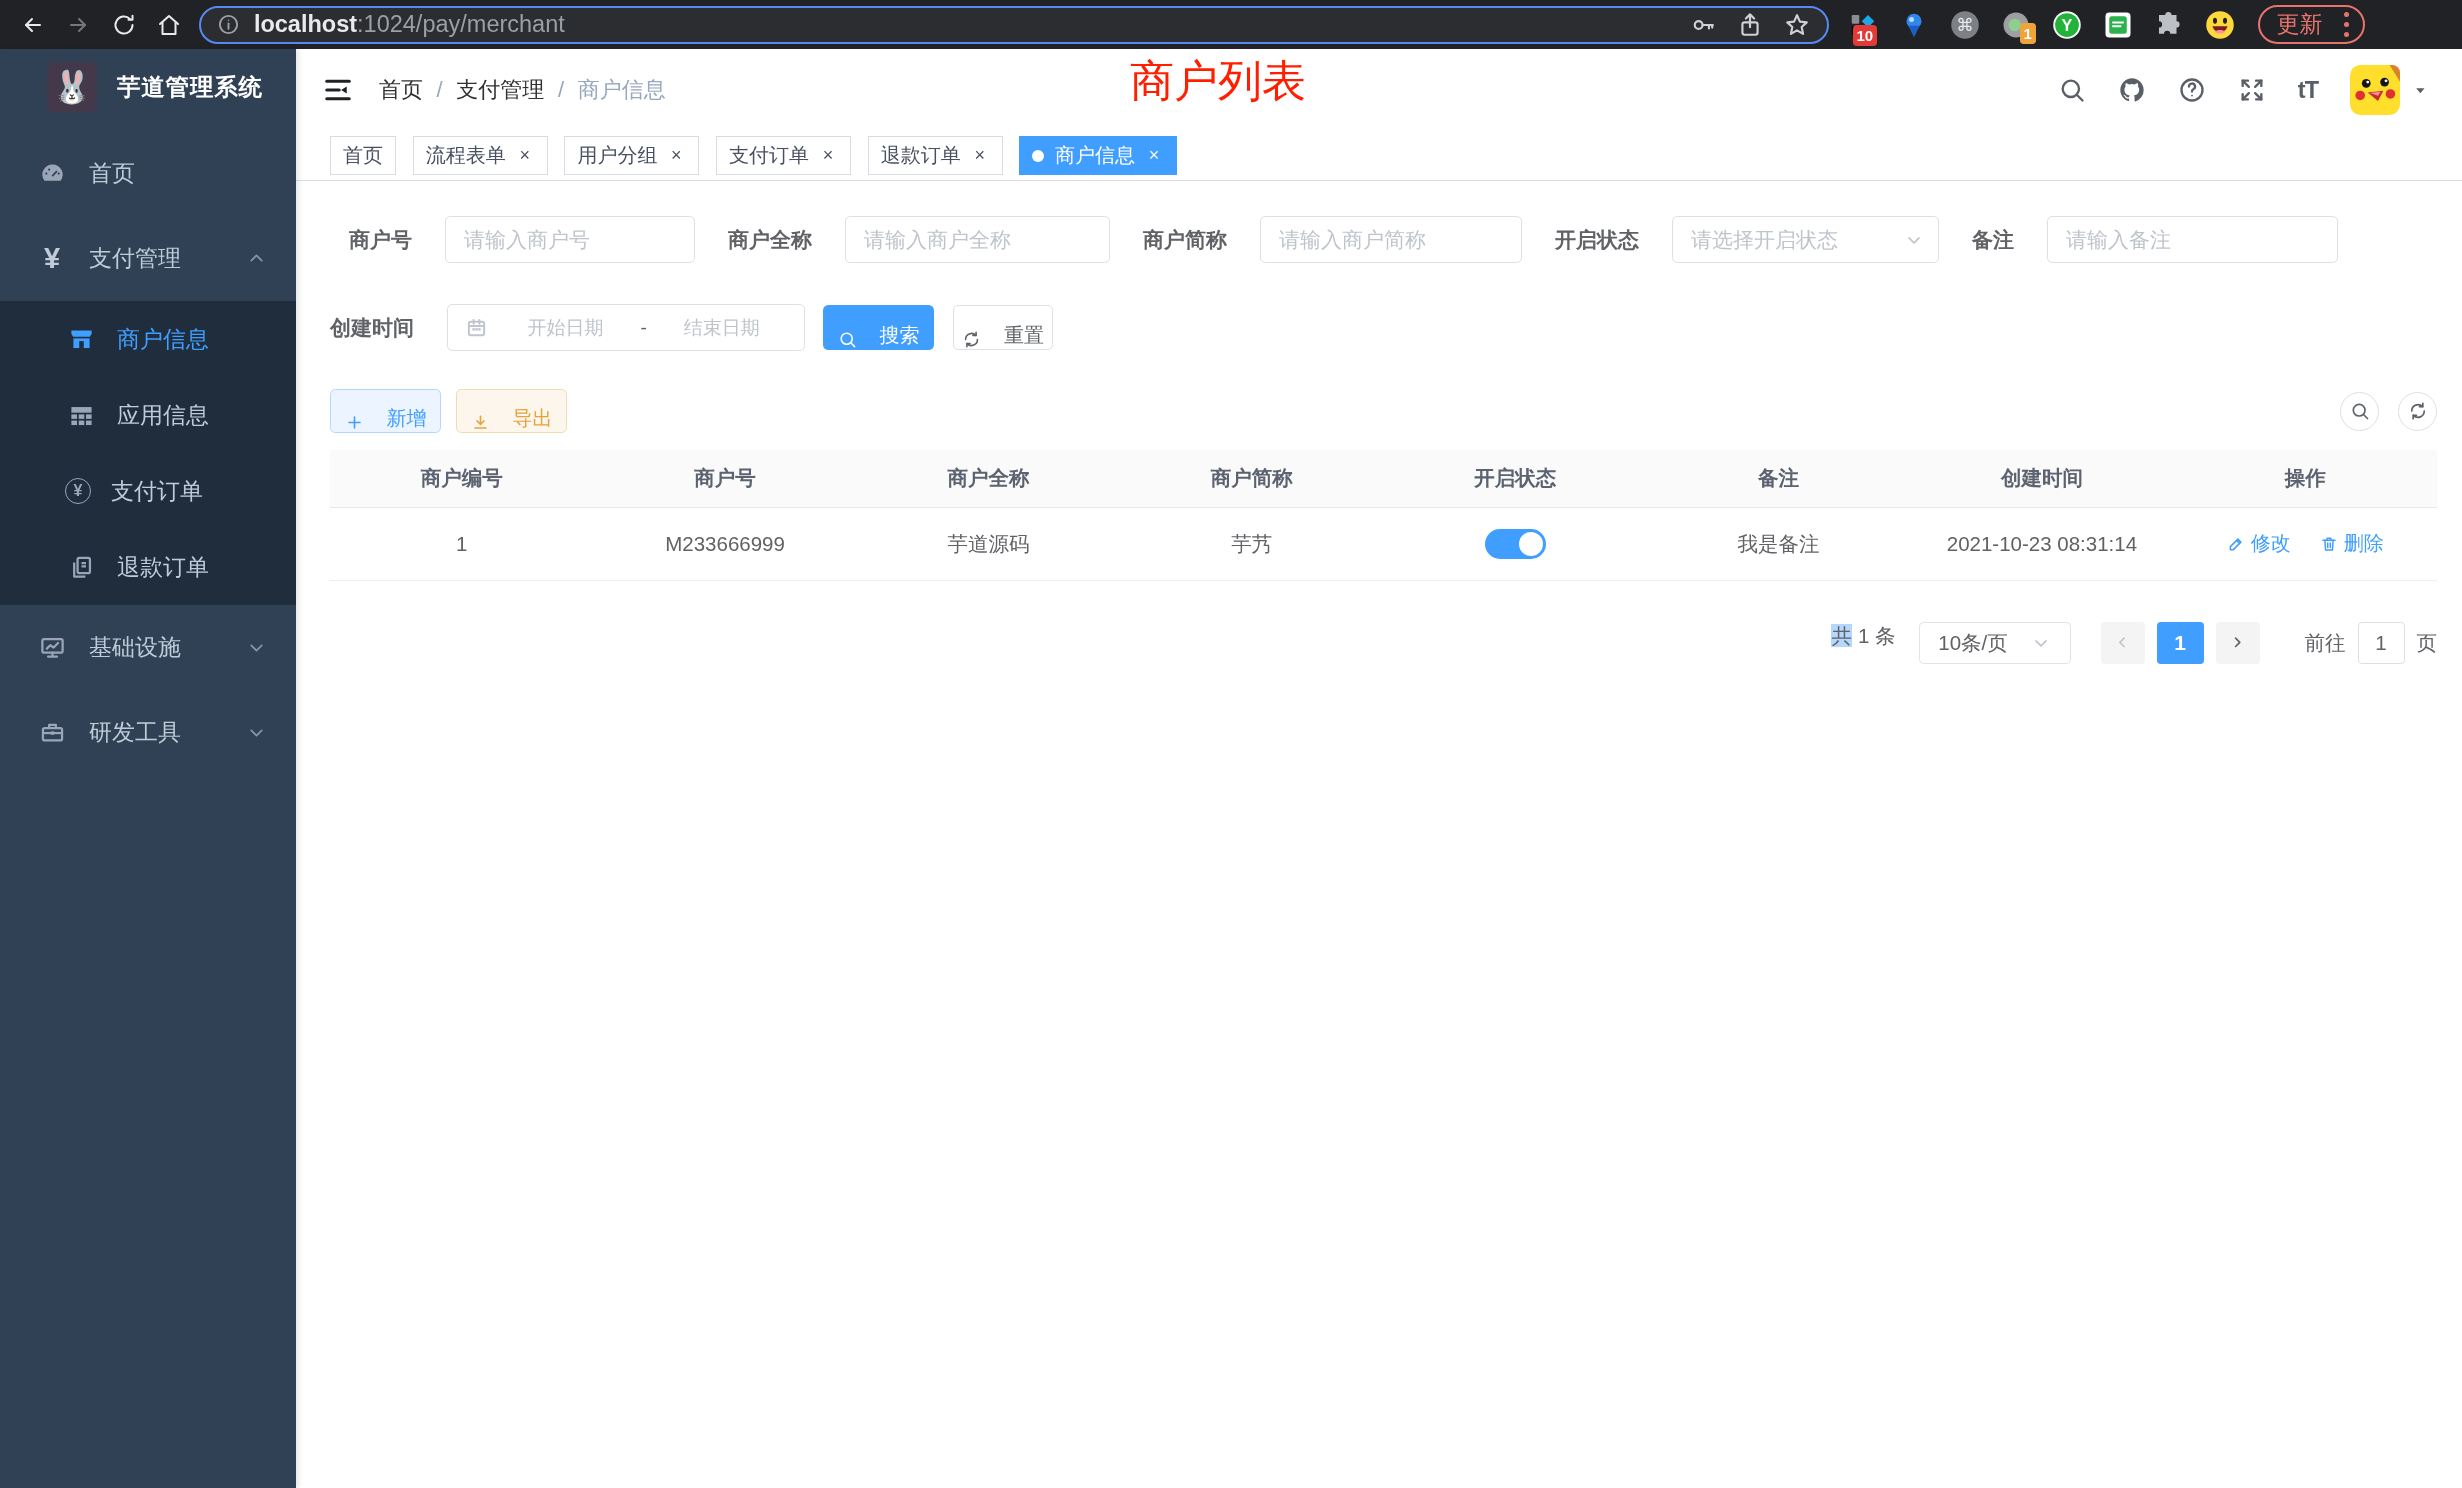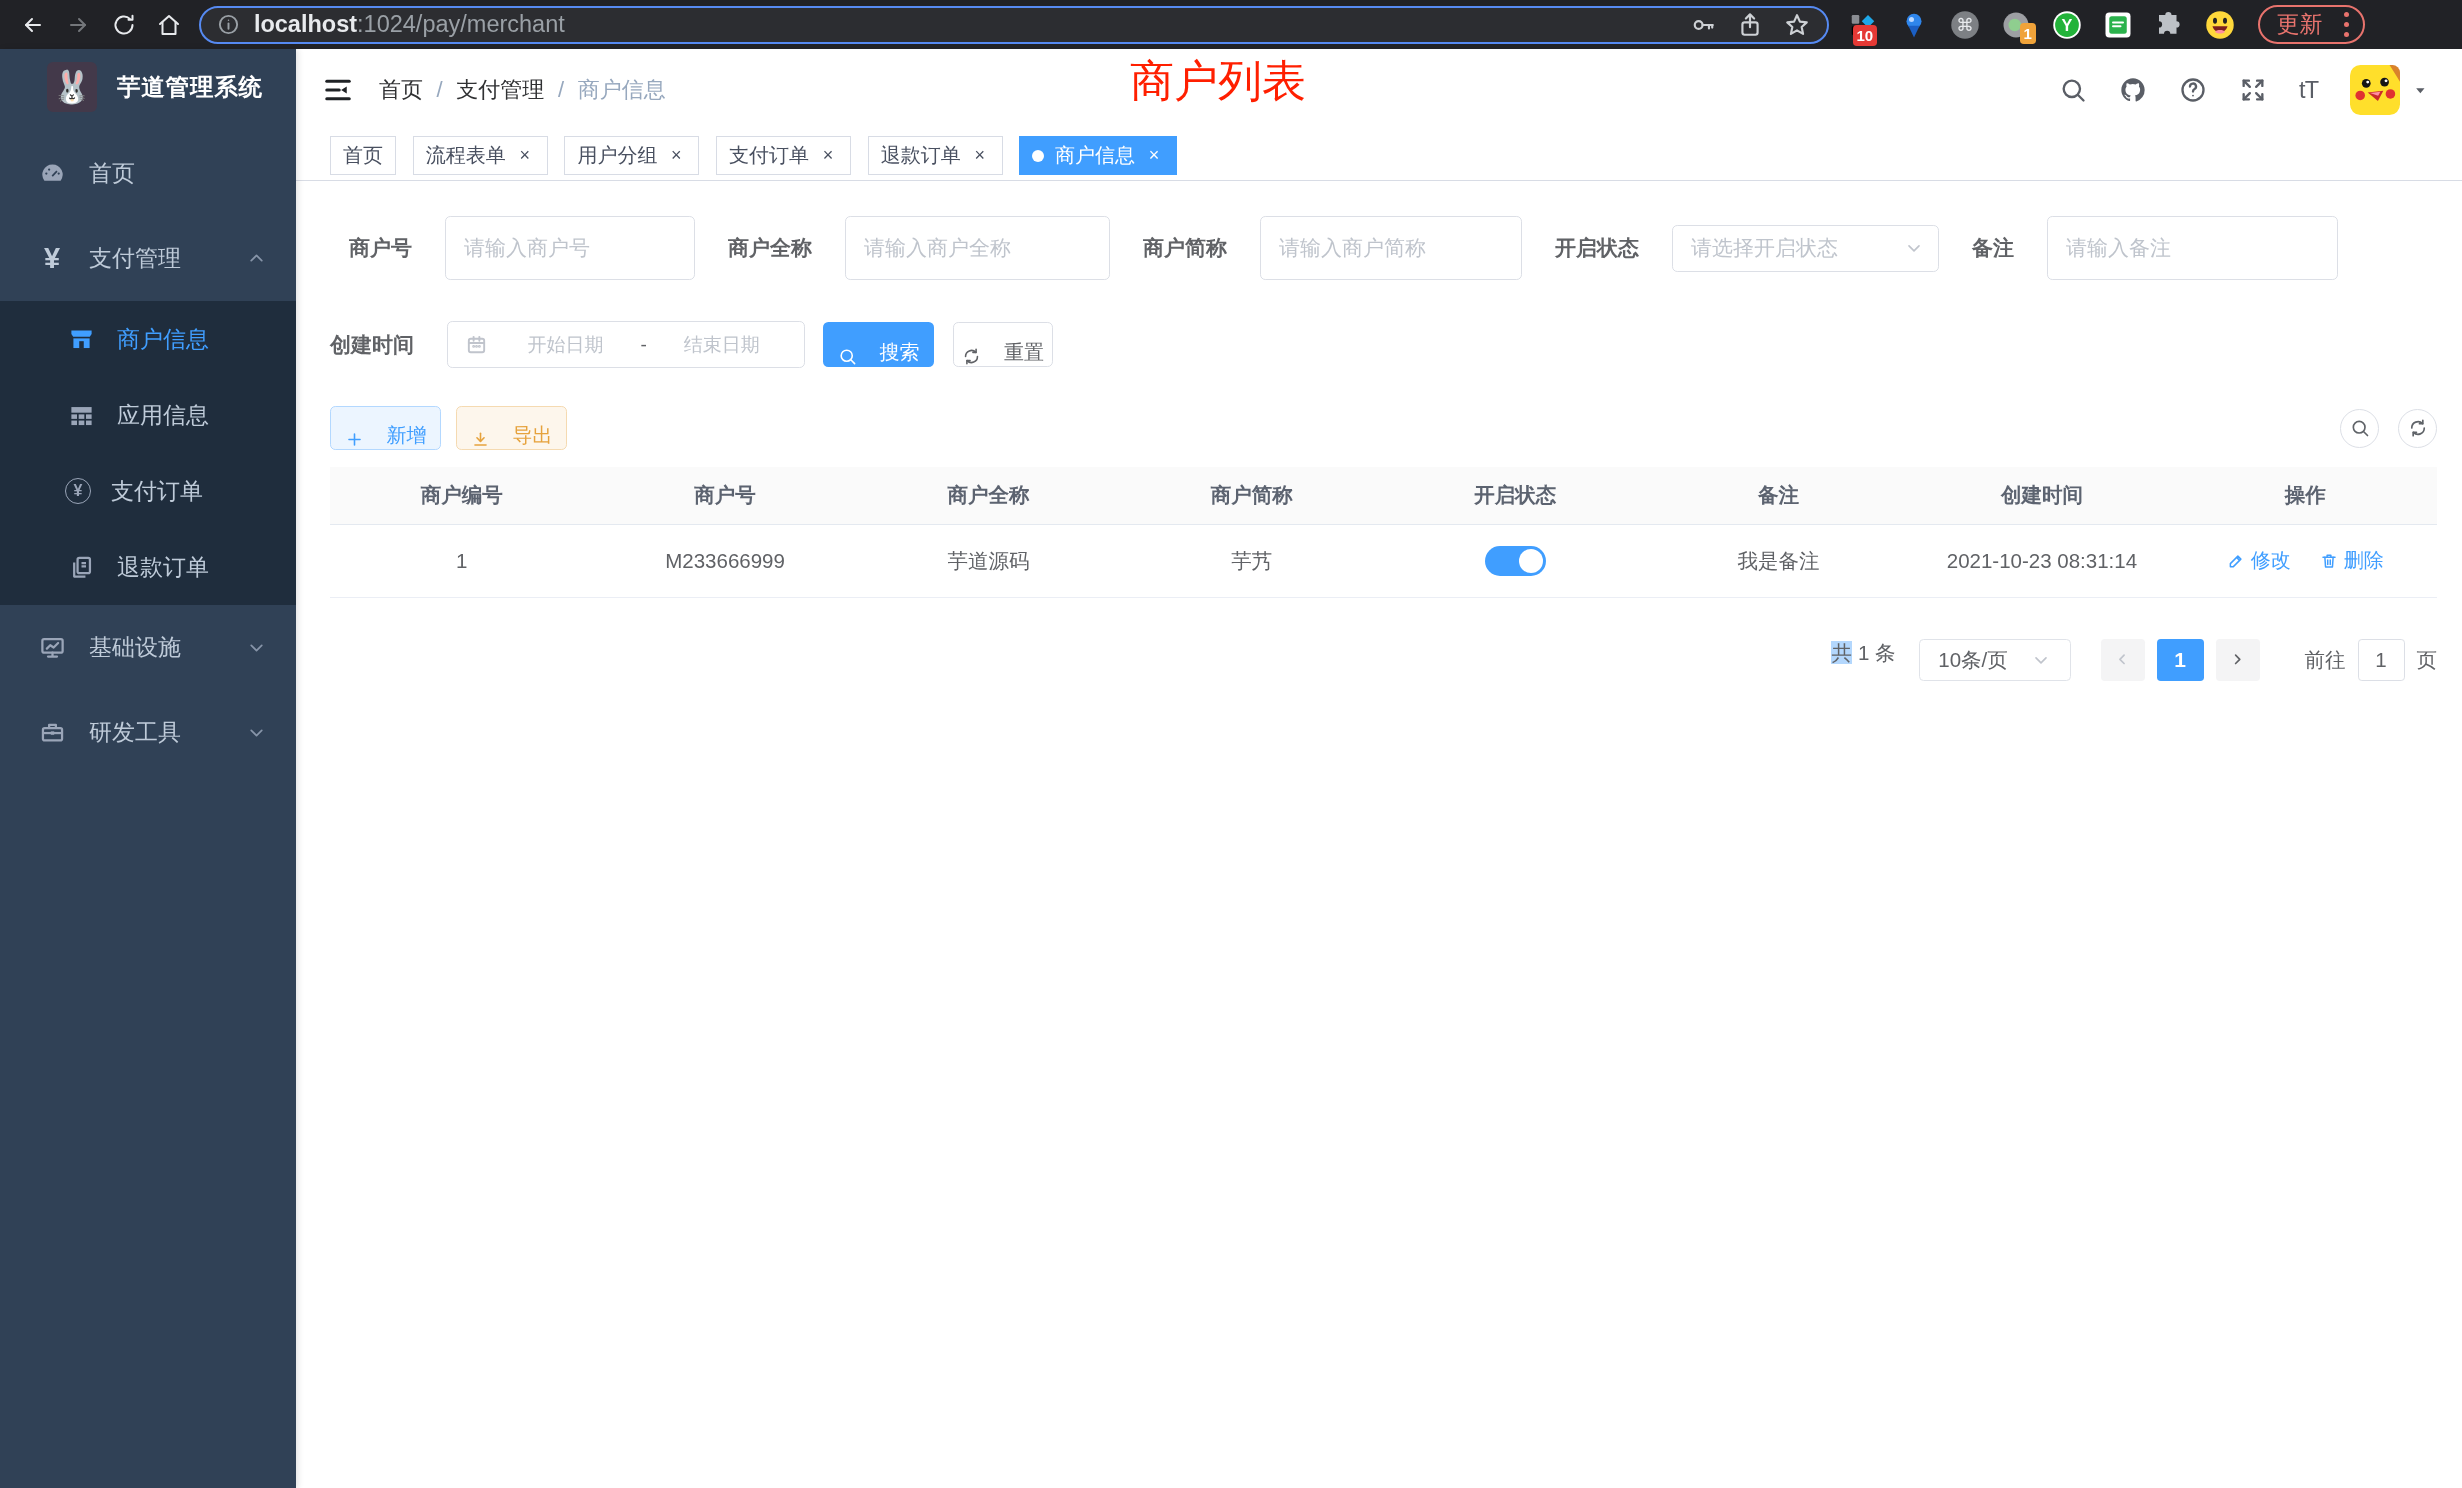--- a/index.html
+++ b/index.html
@@ -49,41 +49,41 @@
 .annotation{position:absolute;top:3px;left:834px;font-size:44px;color:#ff1f00;z-index:5}
 
 
 .navbar{height:82px;display:flex;align-items:center;padding:0 33px 0 27px;flex:none}
 .fold{width:30px;height:30px;color:#1f2225}
 .crumbs{margin-left:26px;font-size:22px;color:#303133;display:flex;gap:13.6px;align-items:center}
 .crumb-sep{color:#97a8be}
 .crumbs .last{color:#97a8be}
 .nav-right{margin-left:auto;display:flex;align-items:center;gap:32px;color:#5a5e66}
 .nicon{width:28px;height:28px}
-.tT{font-size:23.5px;font-weight:400;color:#5a5e66;letter-spacing:-0.8px}
+.tT{font-size:23.5px;font-weight:700;color:#5a5e66;letter-spacing:-0.8px}
 .avwrap{display:flex;align-items:center;gap:12px}
 .avatar{width:50px;height:50px;border-radius:7.6px;overflow:hidden}
 .caret{width:16.7px;height:16.7px;color:#5a5e66}
 
 
 .tabsbar{height:50px;border-bottom:0.8px solid #d8dce5;display:flex;align-items:center;padding:0 34px;gap:16.7px;flex:none}
 .tab{height:39px;border:0.8px solid #d8dce5;background:#fff;color:#495060;font-size:20px;display:flex;align-items:center;padding:0 12px;cursor:pointer;white-space:nowrap}
 .tab .x{margin-left:9px;font-size:18px;width:20px;text-align:center}
 .tab.active{background:#409eff;border-color:#409eff;color:#fff}
 .dot{width:12px;height:12px;border-radius:50%;background:#fff;margin-right:10.6px}
 
 
 .content{padding:35px 25px 0 34px;flex:1}
 .frow{display:flex;align-items:center}
 .frow + .frow{margin-top:41px}
 .fg{display:flex;align-items:center}
 .fg + .fg{margin-left:33px}
 .lbl{font-size:21px;font-weight:700;color:#606266;margin-right:33px;white-space:nowrap}
 .fg.first .lbl{min-width:82px;text-align:right}
-.inp{height:64px;border:0.8px solid #dcdfe6;border-radius:5.3px;font-size:21px;color:#1d4ed8;padding:0 18px;outline:none;background:#fff}
+.inp{height:47px;border:0.8px solid #dcdfe6;border-radius:5.3px;font-size:21px;color:#1d4ed8;padding:0 18px;outline:none;background:#fff}
 .inp::placeholder{color:#bfc4cc}
 .w1{width:250px}.w2{width:265px}.w3{width:262px}.w5{width:291px}
 .select{width:267px;height:47px;border:0.8px solid #dcdfe6;border-radius:5.3px;display:flex;align-items:center;padding:0 13.6px 0 18px;color:#bfc4cc;font-size:21px;background:#fff}
 .select .ph{flex:1}
 .schev{width:20px;height:20px;color:#c0c4cc}
 .datebox{width:358px;height:47px;border:0.8px solid #dcdfe6;border-radius:5.3px;display:flex;align-items:center;padding:0 9px 0 16.7px;font-size:19px;background:#fff}
 .cal{width:23px;height:23px;color:#c0c4cc;margin-right:4.5px;flex:none}
 .dseg{flex:1;text-align:center;color:#bfc4cc}
 .dsep{color:#606266;padding:0 1.5px}
 .btn{height:45px;border-radius:5.3px;font-size:20px;display:inline-flex;align-items:flex-end;justify-content:center;gap:23px;border:0.8px solid transparent;cursor:pointer;background:#fff}

